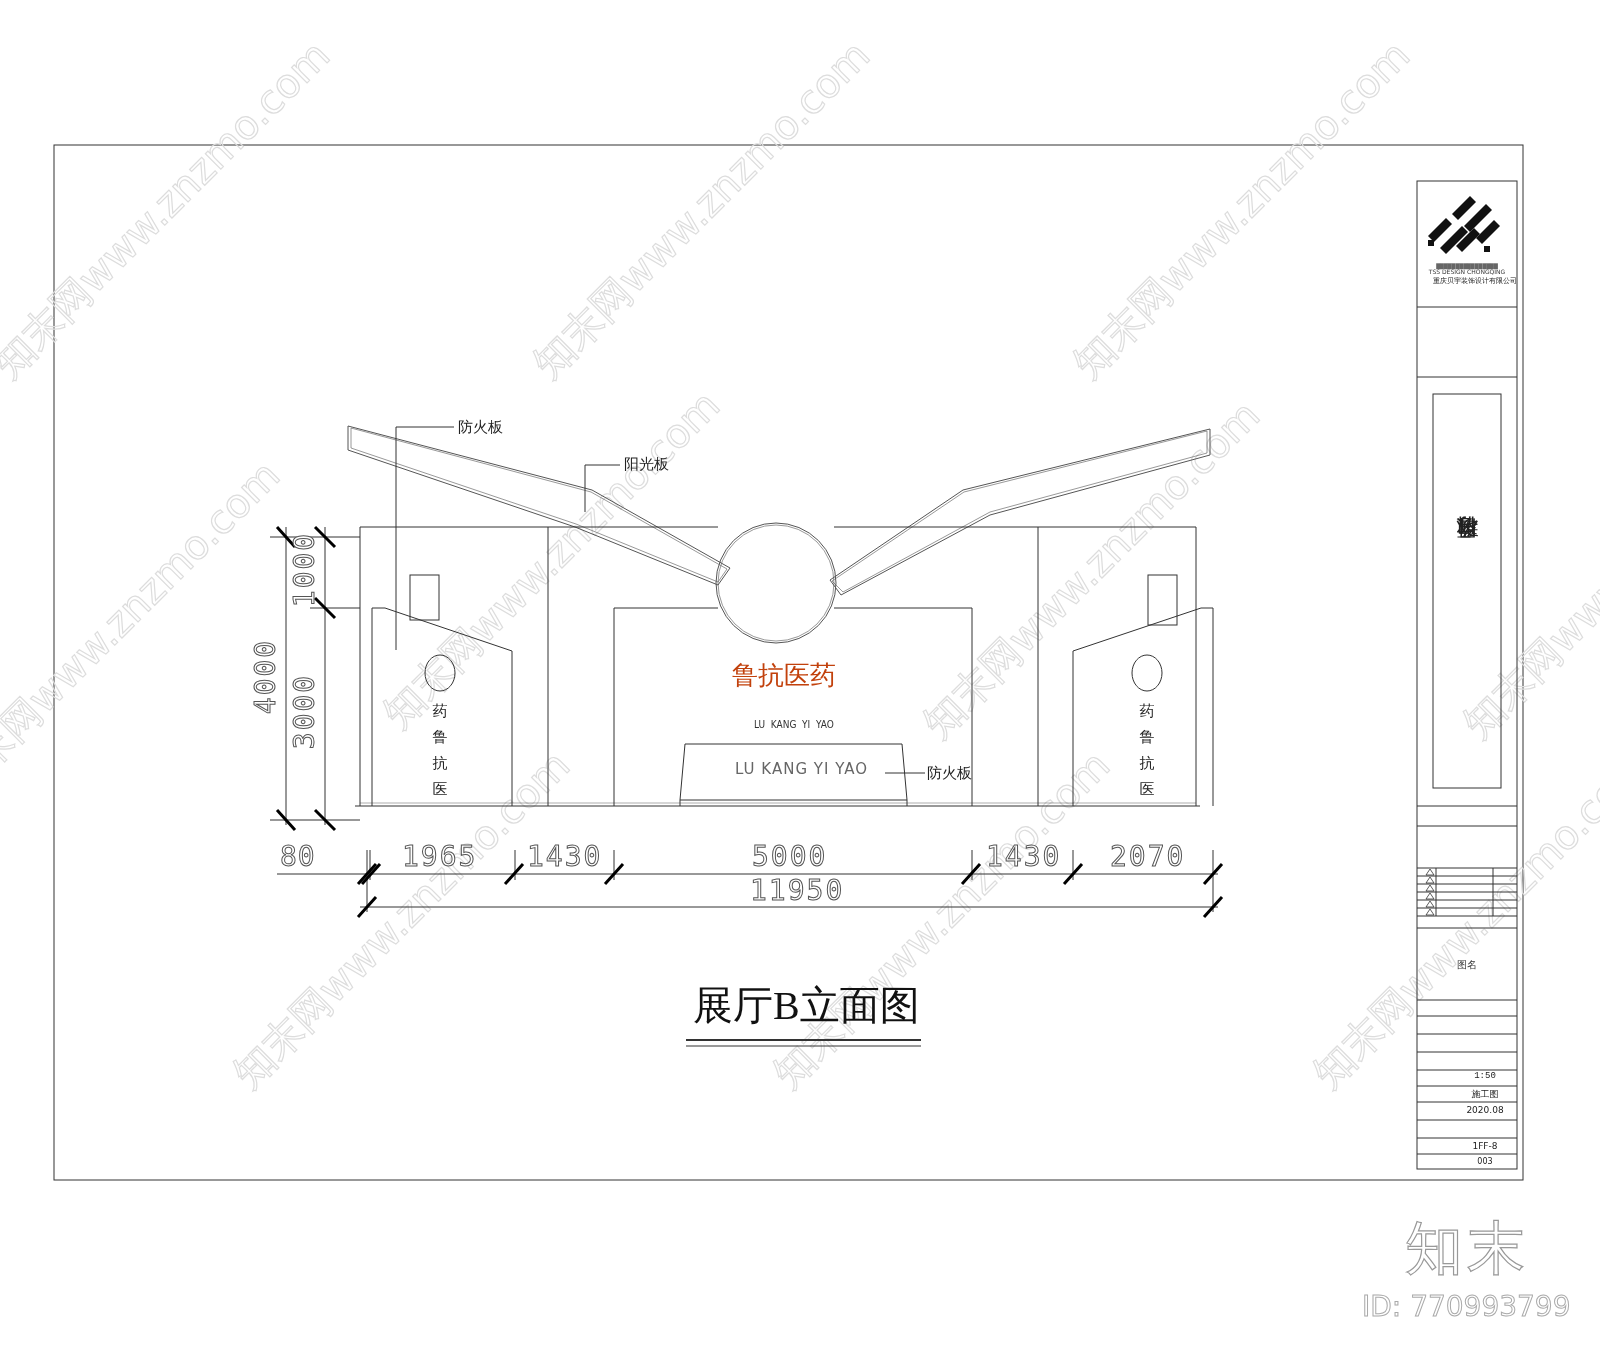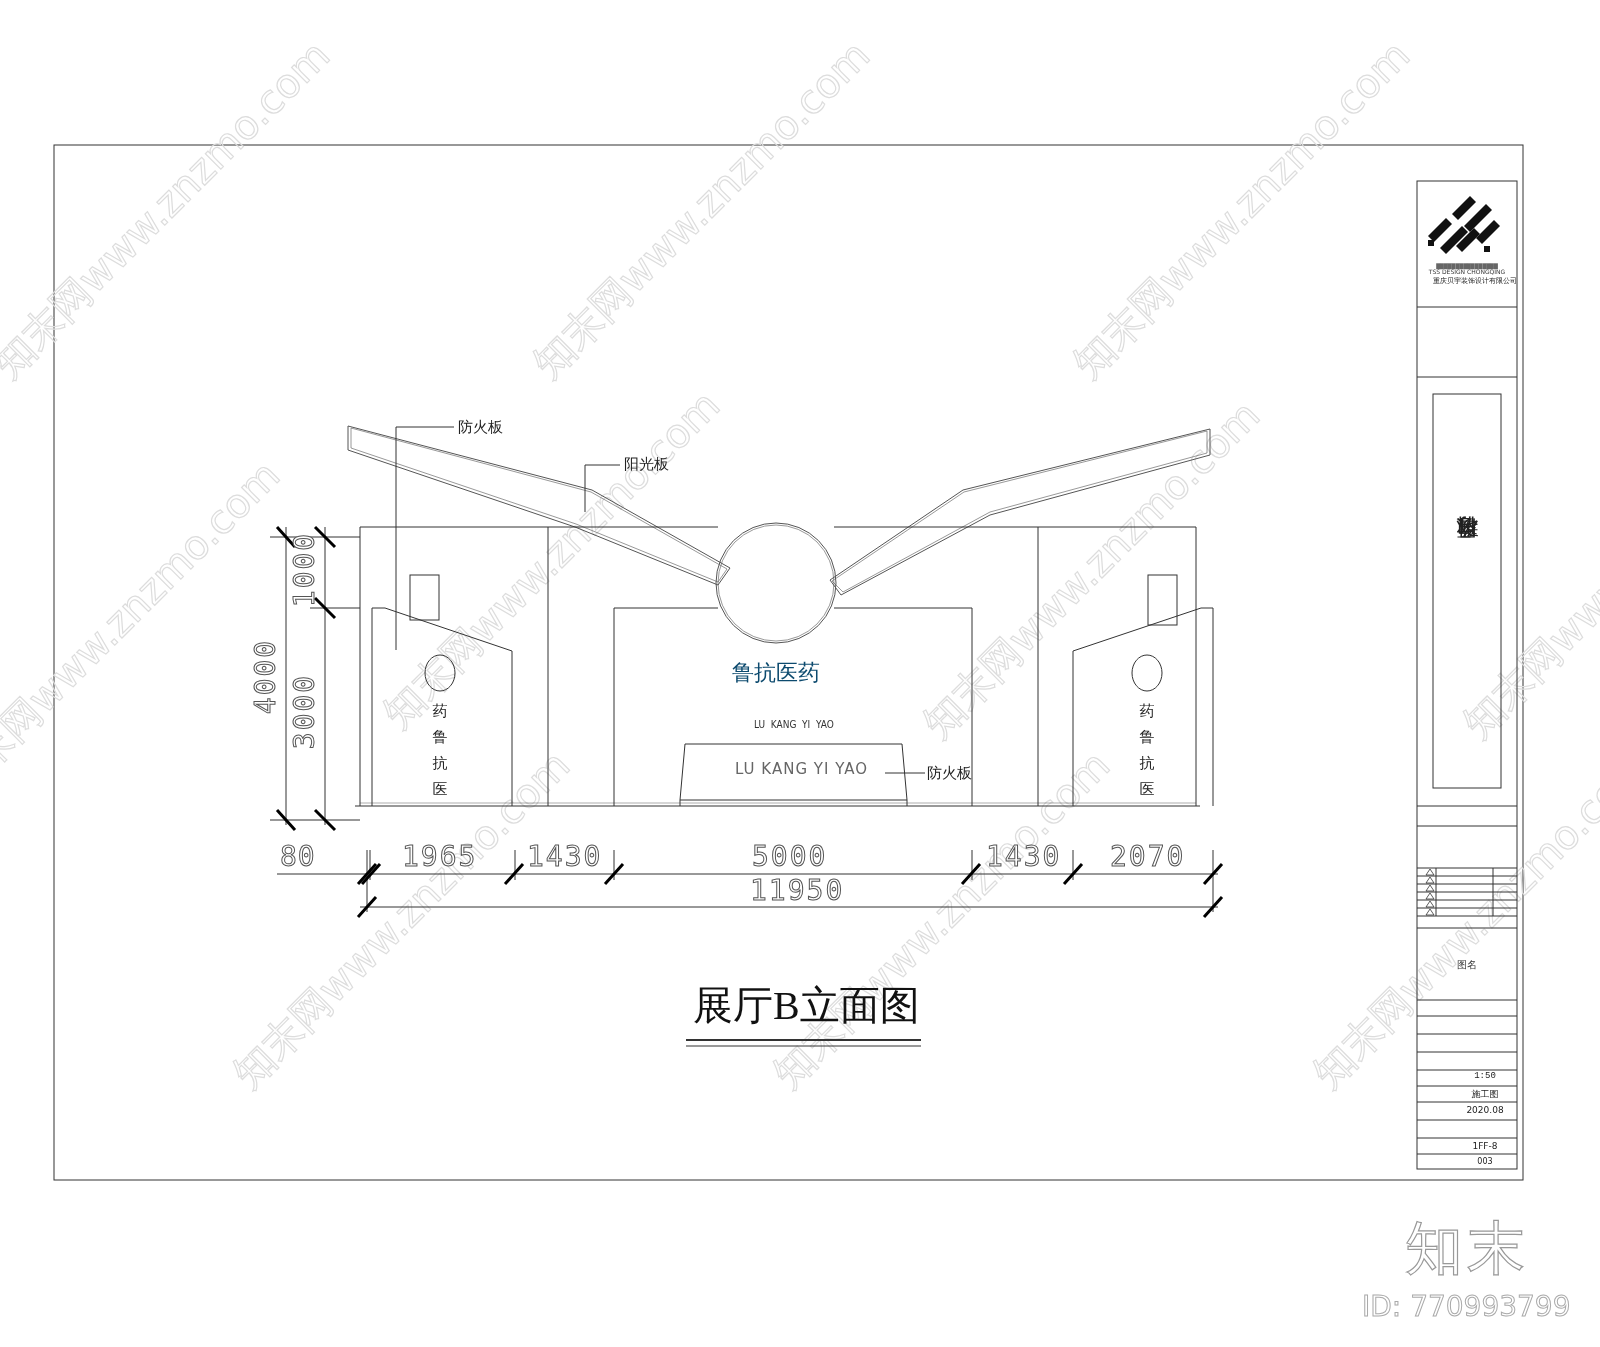--- a/index.html
+++ b/index.html
@@ -161,21 +161,21 @@
       <rect x="1484" y="246" width="6" height="6"></rect>
     </g>
     <text class="tiny" x="1467" y="268" text-anchor="middle">████████████████</text>
   </g>
 </svg>
 
 <div style="position:absolute;left:458px;top:418px;font-size:15px;color:#222;">防火板</div>
 <div style="position:absolute;left:624px;top:455px;font-size:15px;color:#222;">阳光板</div>
 <div style="position:absolute;left:927px;top:764px;font-size:15px;color:#222;">防火板</div>
 
-<div style="position:absolute;left:732px;top:658px;font-size:22px;color:#0c4a6e;">鲁抗医药</div>
+<div style="position:absolute;left:732px;top:658px;font-size:26px;color:#c2410c;">鲁抗医药</div>
 <div style="position:absolute;left:754px;top:719px;font-size:10px;color:#333;white-space:pre;font-family:'DejaVu Sans Condensed','DejaVu Sans',sans-serif;">LU  KANG  YI  YAO</div>
 <div style="position:absolute;left:735px;top:760px;font-size:15px;color:#666;letter-spacing:1px;">LU KANG YI YAO</div>
 
 <div style="position:absolute;left:430px;top:698px;width:20px;font-size:15px;line-height:26px;color:#222;text-align:center;">
   <div>药</div>
   <div>鲁</div>
   <div>抗</div>
   <div>医</div>
 </div>
 <div style="position:absolute;left:1137px;top:698px;width:20px;font-size:15px;line-height:26px;color:#222;text-align:center;">

